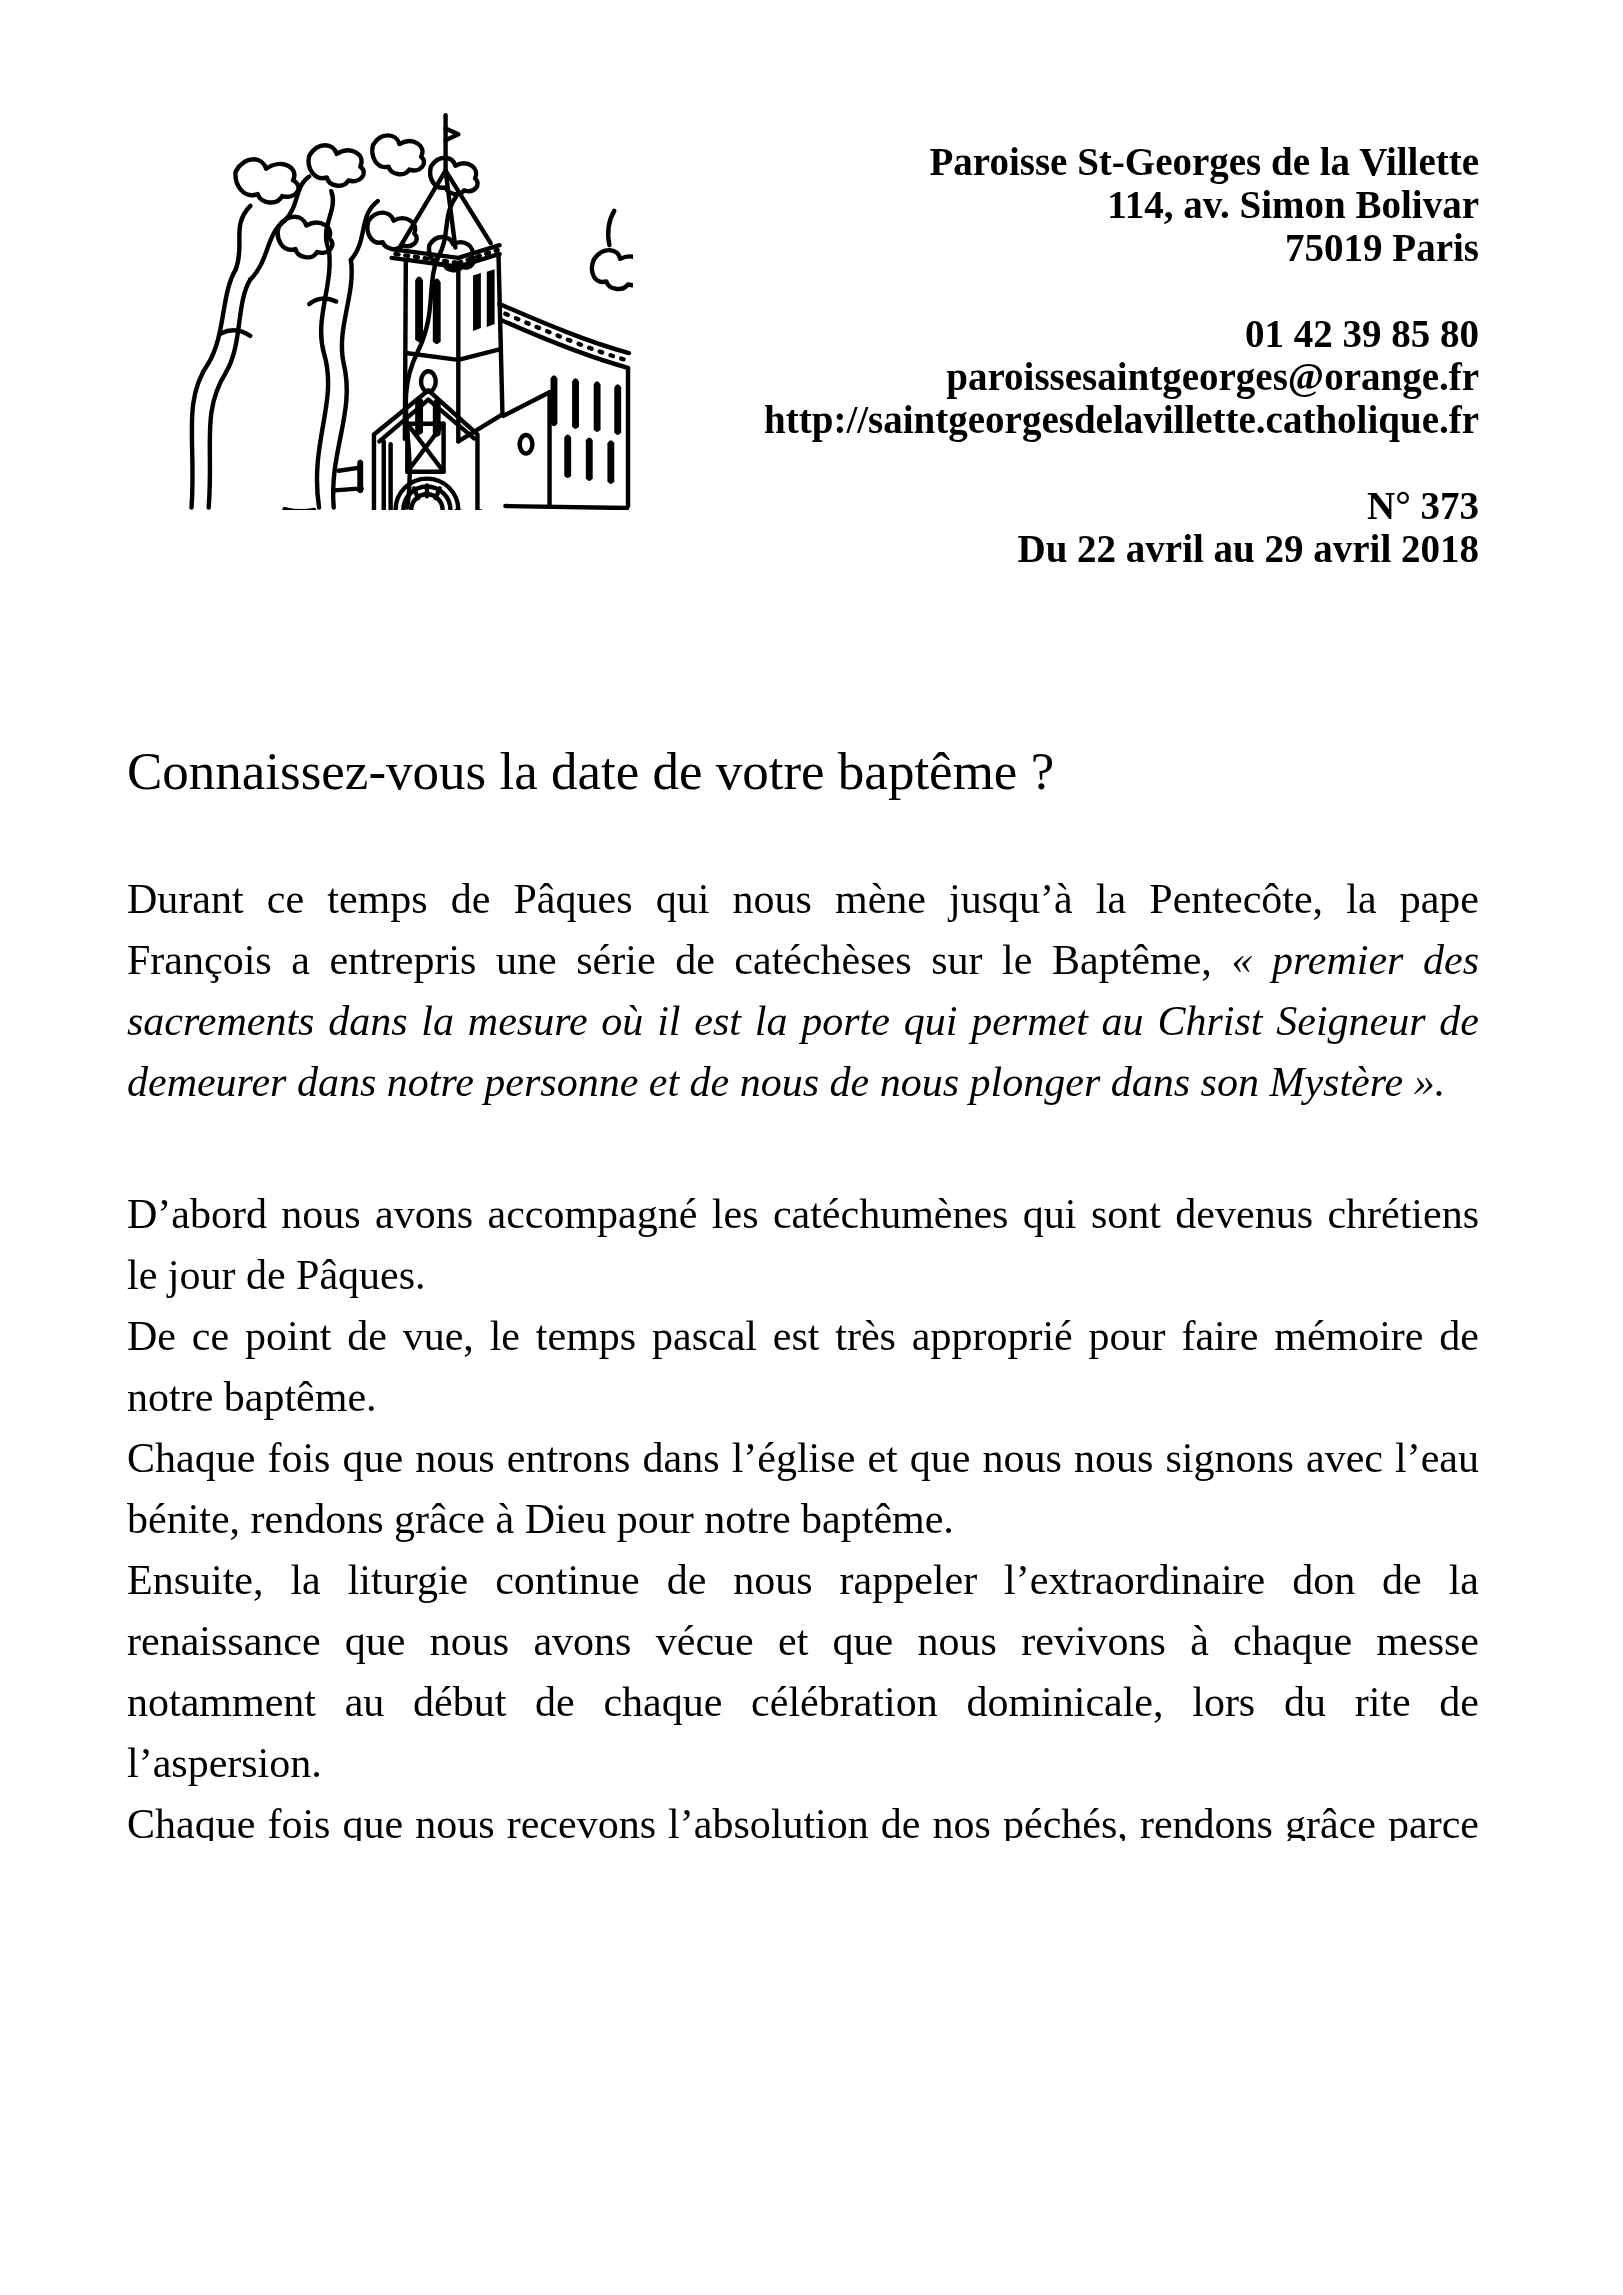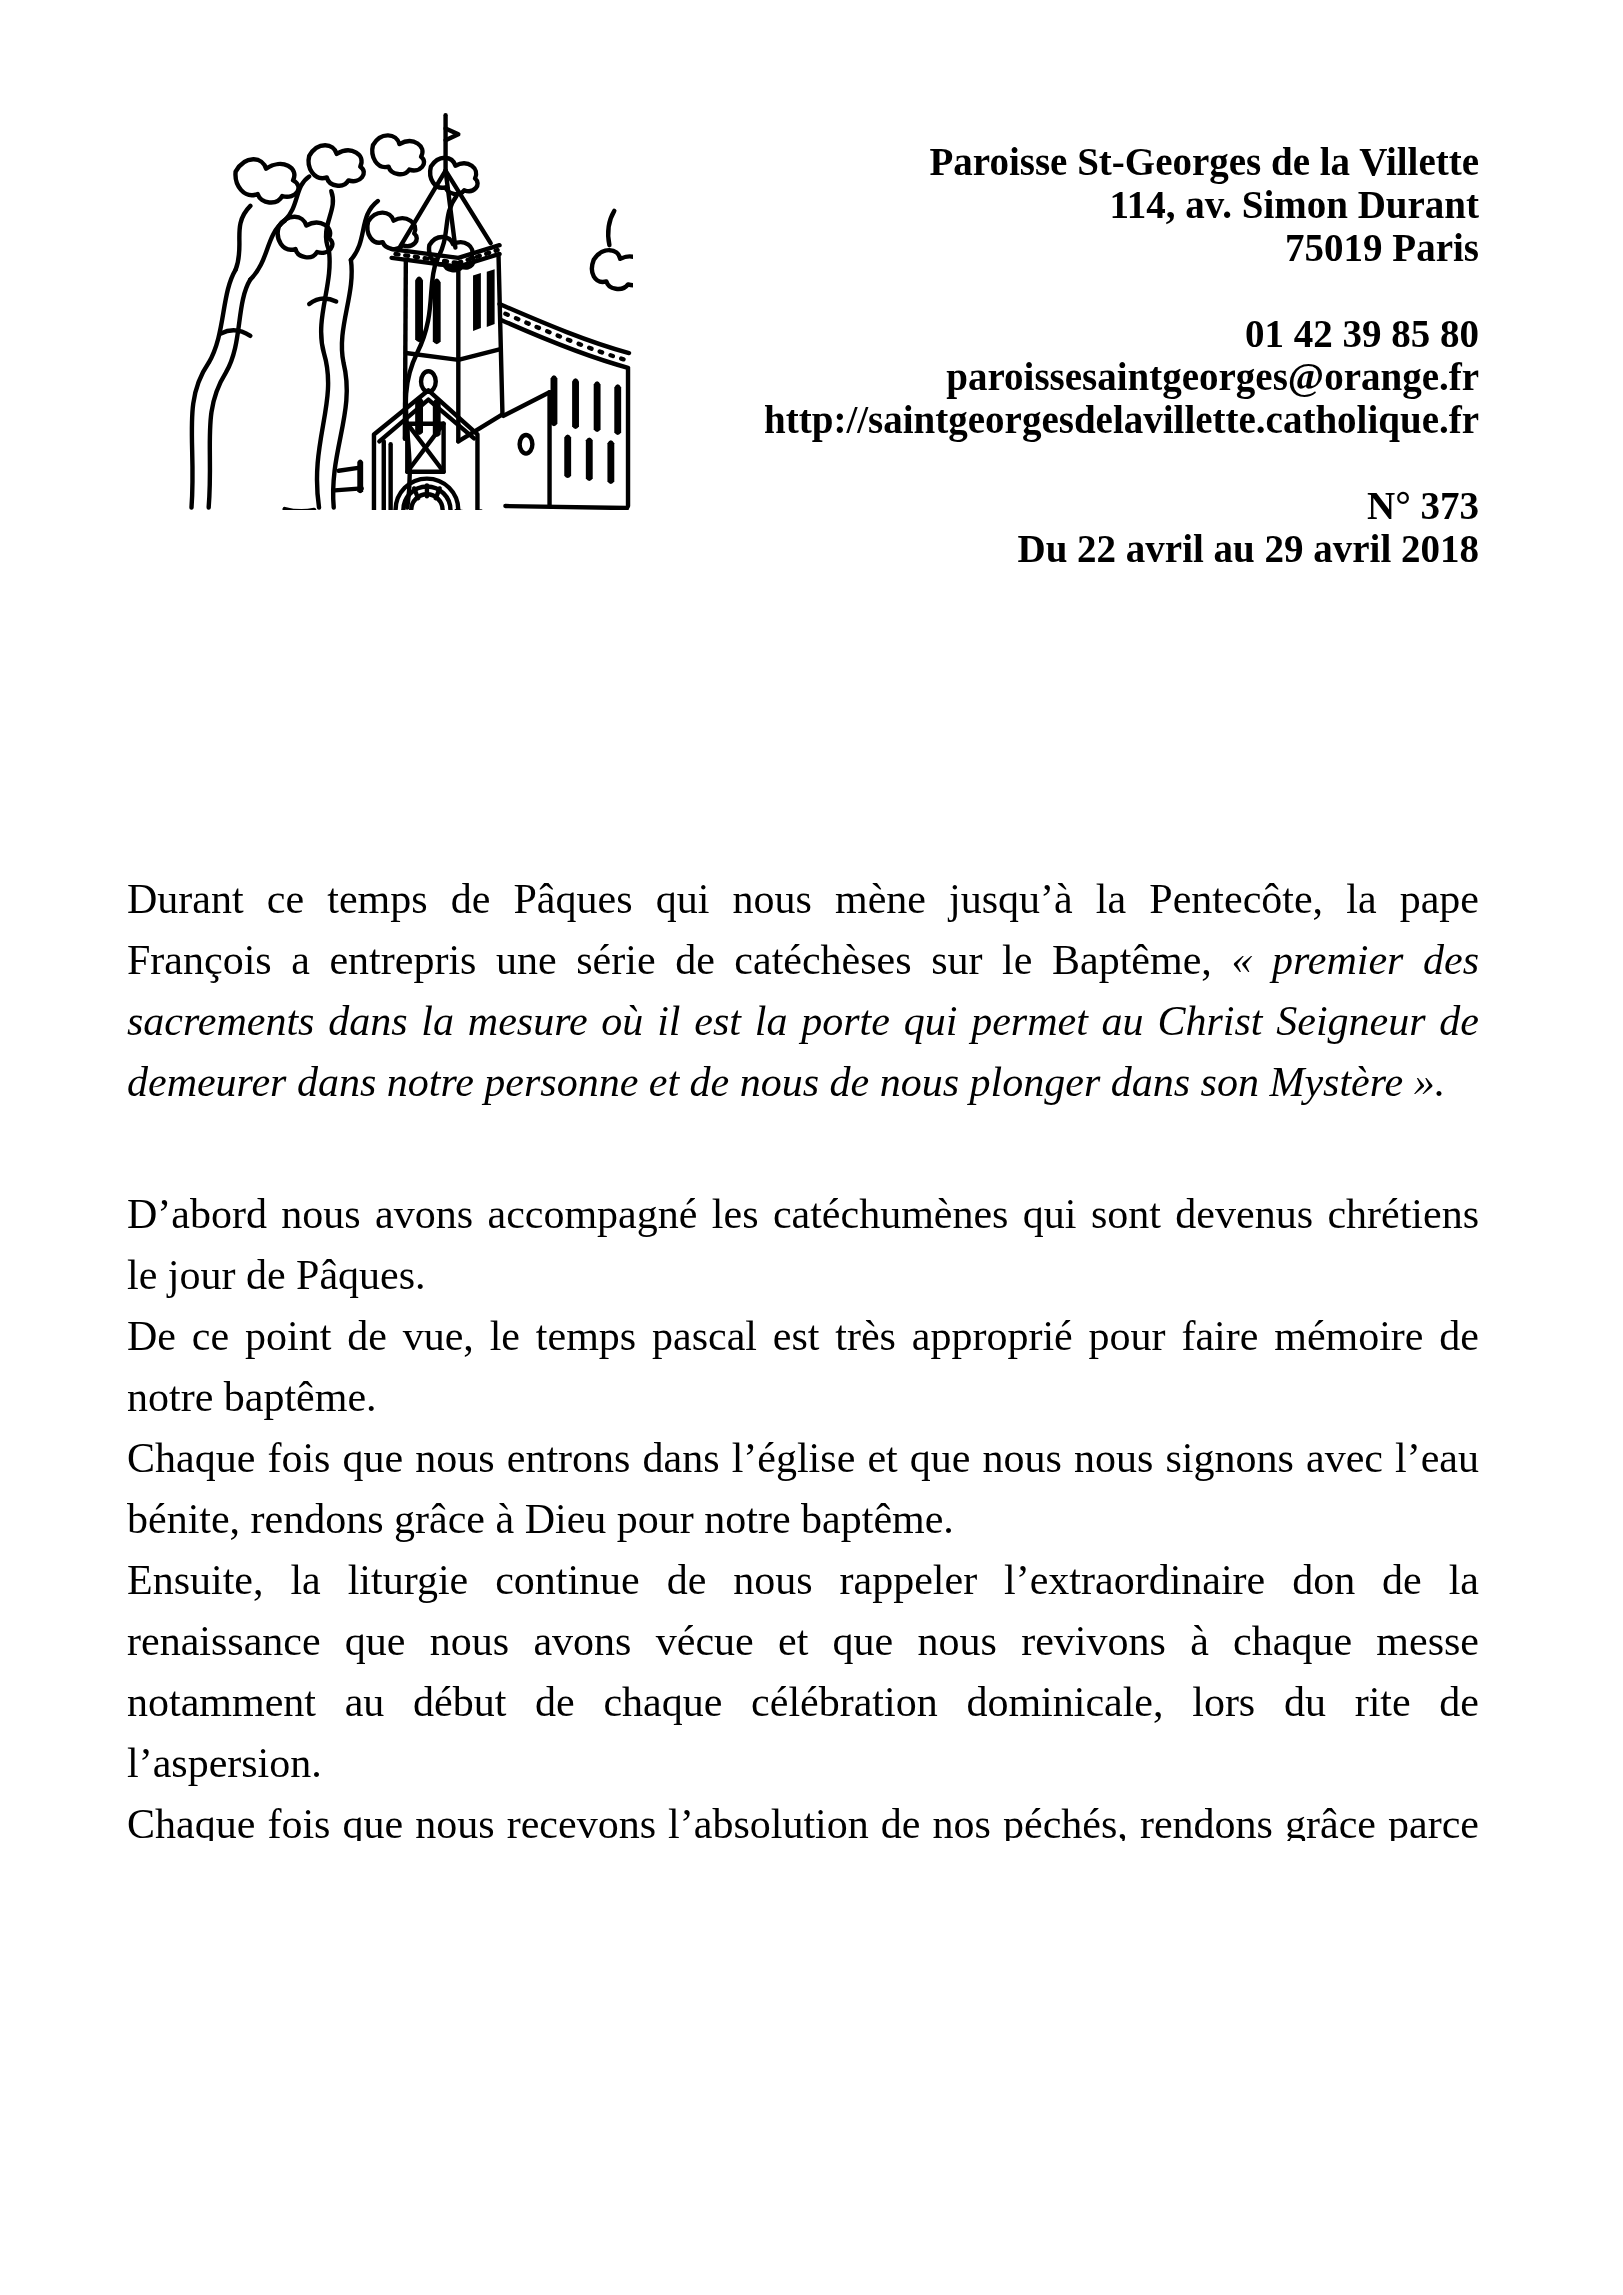--- a/index.html
+++ b/index.html
@@ -135,31 +135,32 @@
       <path d="M922,590 q7,-13 14,0 l0,92 q-7,10 -14,0 Z"></path>
 
       <path d="M820,692 q7,-12 14,0 l0,78 q-7,10 -14,0 Z"></path>
       <path d="M864,698 q7,-12 14,0 l0,78 q-7,10 -14,0 Z"></path>
       <path d="M908,704 q7,-12 14,0 l0,78 q-7,10 -14,0 Z"></path>
     </g>
   </svg>
 
   <div class="header-block">
     <div>Paroisse St-Georges de la Villette</div>
-    <div>114, av. Simon Durant</div>
+    <div>114, av. Simon Bolivar</div>
     <div>75019 Paris</div>
     <div class="spacer"></div>
     <div>01 42 39 85 80</div>
     <div>paroissesaintgeorges@orange.fr</div>
     <div>http://saintgeorgesdelavillette.catholique.fr</div>
     <div class="spacer"></div>
     <div>N° 373</div>
     <div>Du 22 avril au 29 avril 2018</div>
   </div>
 
+  <div class="article-title">Connaissez-vous la date de votre baptême ?</div>
 
   <div class="article-body">
     <p class="intro"><span>Durant ce temps de Pâques qui nous mène jusqu’à la Pentecôte, la pape François a entrepris une série de catéchèses sur le Baptême, </span><span class="it">«  premier des sacrements dans la mesure où il est la porte qui permet au Christ Seigneur de demeurer dans notre personne et de nous de nous plonger dans son Mystère ».</span></p>
     <p>D’abord nous avons accompagné les catéchumènes qui sont devenus chrétiens le jour de Pâques.</p>
     <p>De ce point de vue, le temps pascal est très approprié pour faire mémoire de notre baptême.</p>
     <p>Chaque fois que nous entrons dans l’église et que nous nous signons avec l’eau bénite, rendons grâce à Dieu pour notre baptême.</p>
     <p>Ensuite, la liturgie continue de nous rappeler l’extraordinaire don de la renaissance que nous avons vécue et que nous revivons à chaque messe notamment au début de chaque célébration dominicale, lors du rite de l’aspersion.</p>
     <p>Chaque fois que nous recevons l’absolution de nos péchés, rendons grâce parce que nous redonnons vie à notre baptême.</p>
   </div>
 

